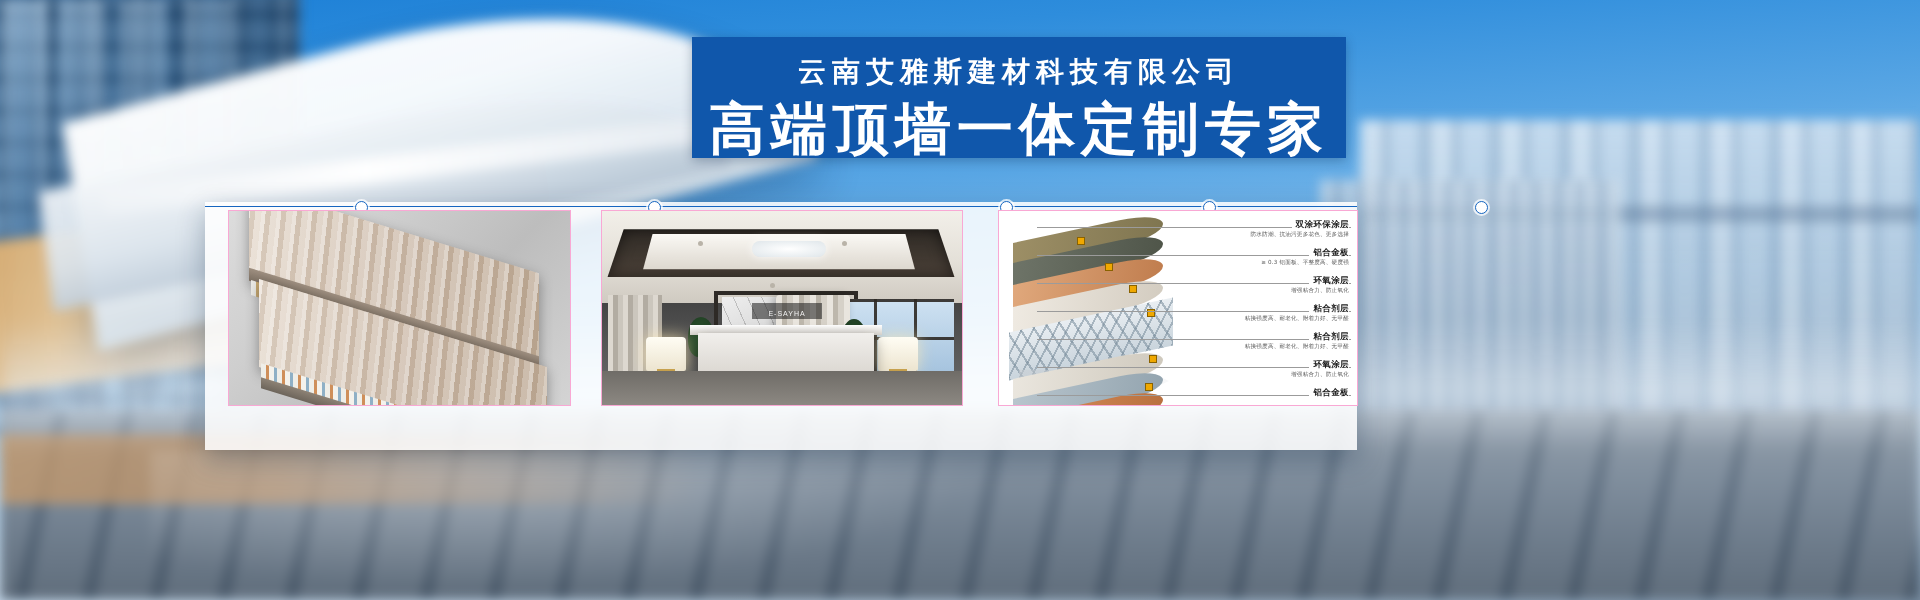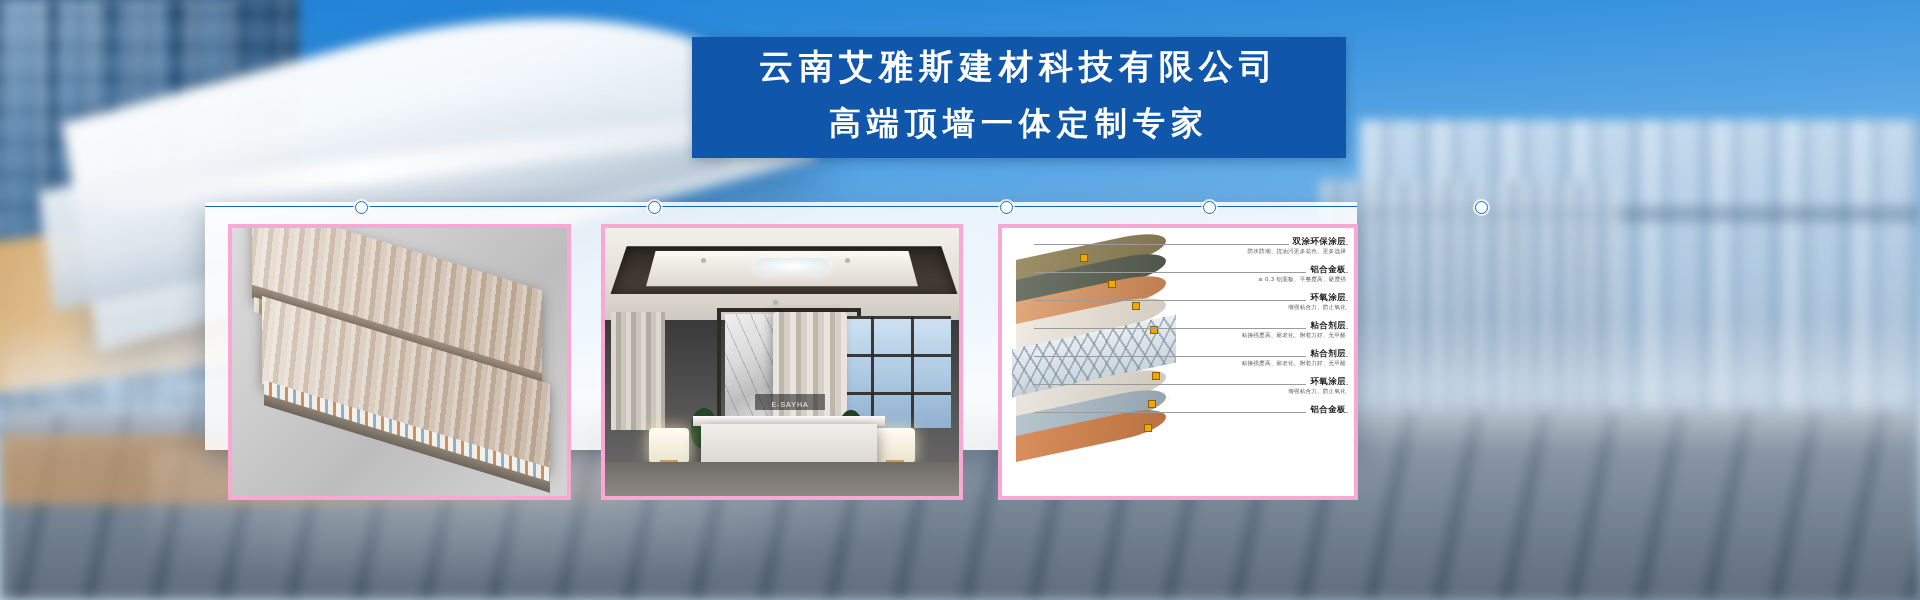--- a/index.html
+++ b/index.html
@@ -136,22 +136,22 @@
     box-shadow:0 3px 10px rgba(5,30,65,.28);
   }
   .title-line{
     color:#ffffff;
     font-family:"DejaVu Sans","Liberation Sans",sans-serif;
     font-weight:bold;
     text-align:center;
     letter-spacing:6px;
     white-space:nowrap;
   }
-  .title-line-1{font-size:34px;line-height:58px;}
-  .title-line-2{font-size:32px;line-height:56px;}
+  .title-line-1{font-size:28px;line-height:58px;padding-top:6px;}
+  .title-line-2{font-size:56px;line-height:56px;}
 
   
   .panel-shadow{
     position:absolute;left:205px;top:202px;width:1152px;height:248px;
     background:rgba(255,255,255,.86);
     box-shadow:0 10px 26px rgba(10,35,65,.30);
   }
   .sel-line{
     position:absolute;left:205px;top:206px;width:1152px;height:0;
     border-top:1.6px solid #1565c0;
@@ -161,22 +161,22 @@
     background:#ffffff;border:1.8px solid #1565c0;
     box-shadow:0 0 0 2px rgba(255,255,255,.75);
   }
   .sh-l{left:355px;top:201px;}
   .sh-m{left:648px;top:201px;}
   .sh-r{left:1000px;top:201px;}
   .sh-rr{left:1203px;top:201px;}
   .sh-x{left:1475px;top:201px;}
 
   .card{
-    position:absolute;top:224px;height:276px;
-    border:4px solid #f9a8d4;
+    position:absolute;top:210px;height:196px;
+    border:1px solid #f9a8d4;
     background:#ffffff;
     overflow:hidden;
     box-sizing:border-box;
   }
   .card-1{left:228px;width:343px;}
   .card-2{left:601px;width:362px;}
   .card-3{left:998px;width:360px;}
 
   
   .c1-bg{

